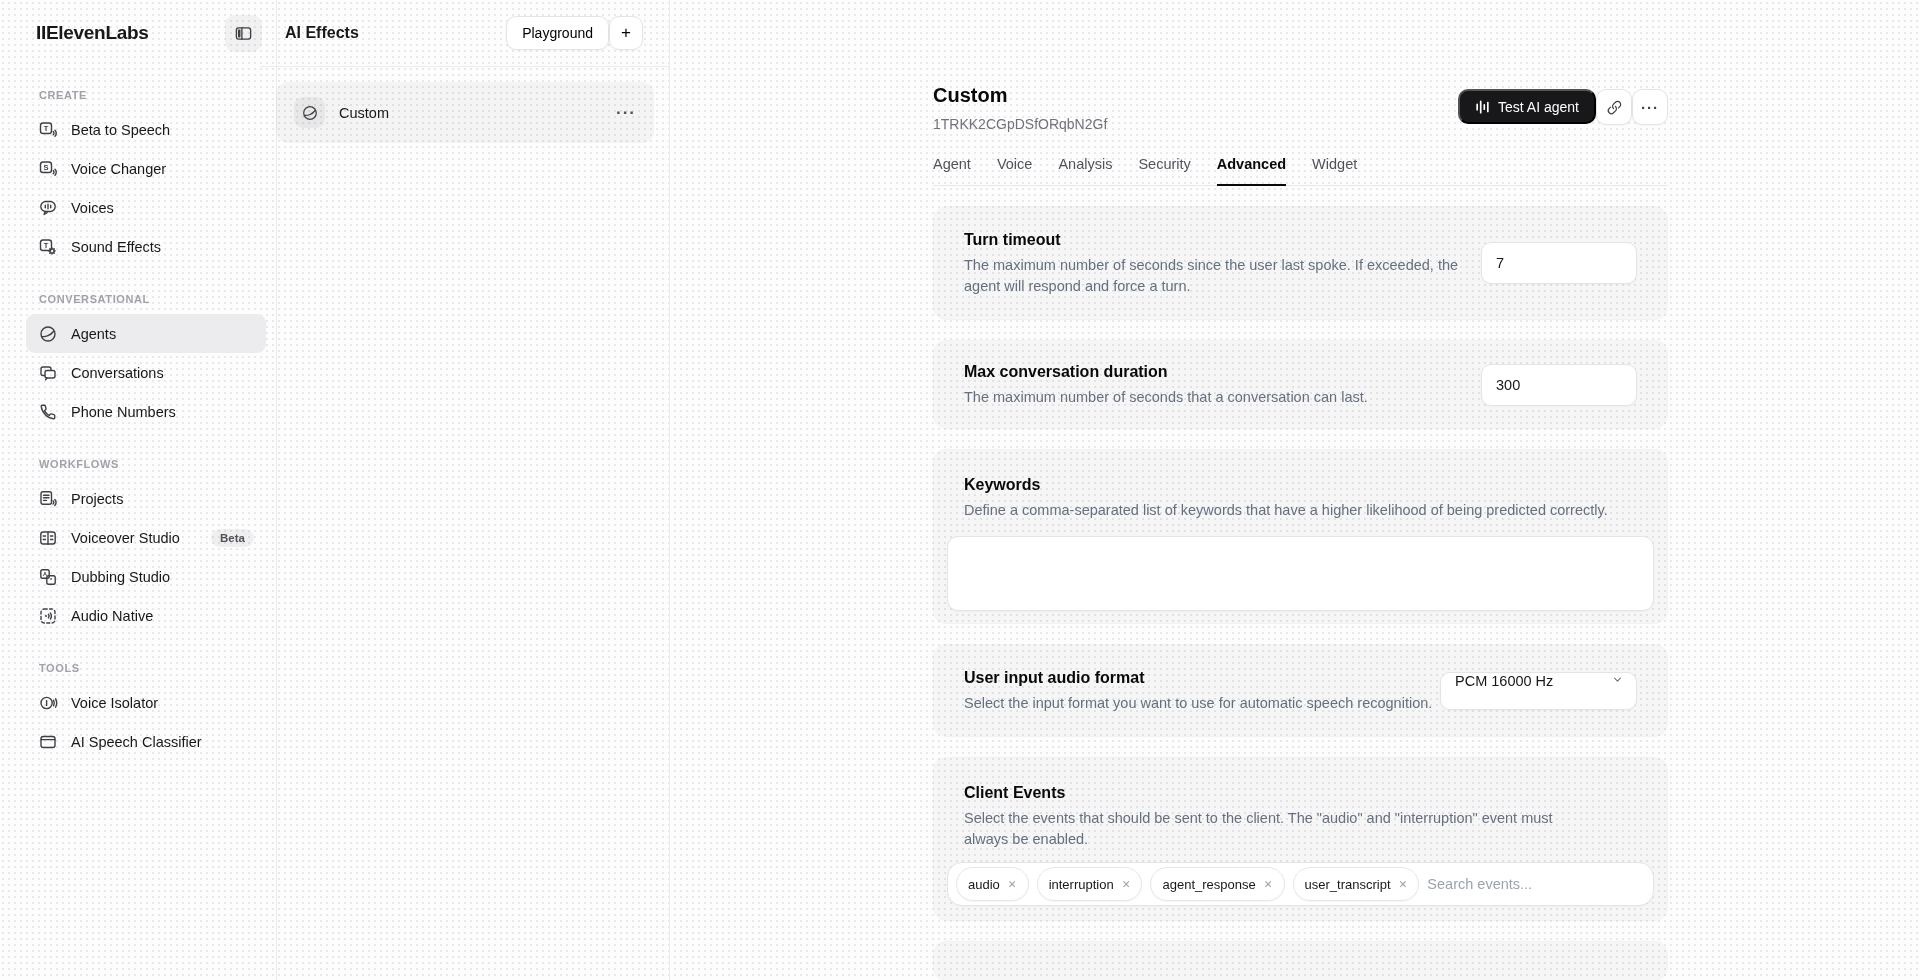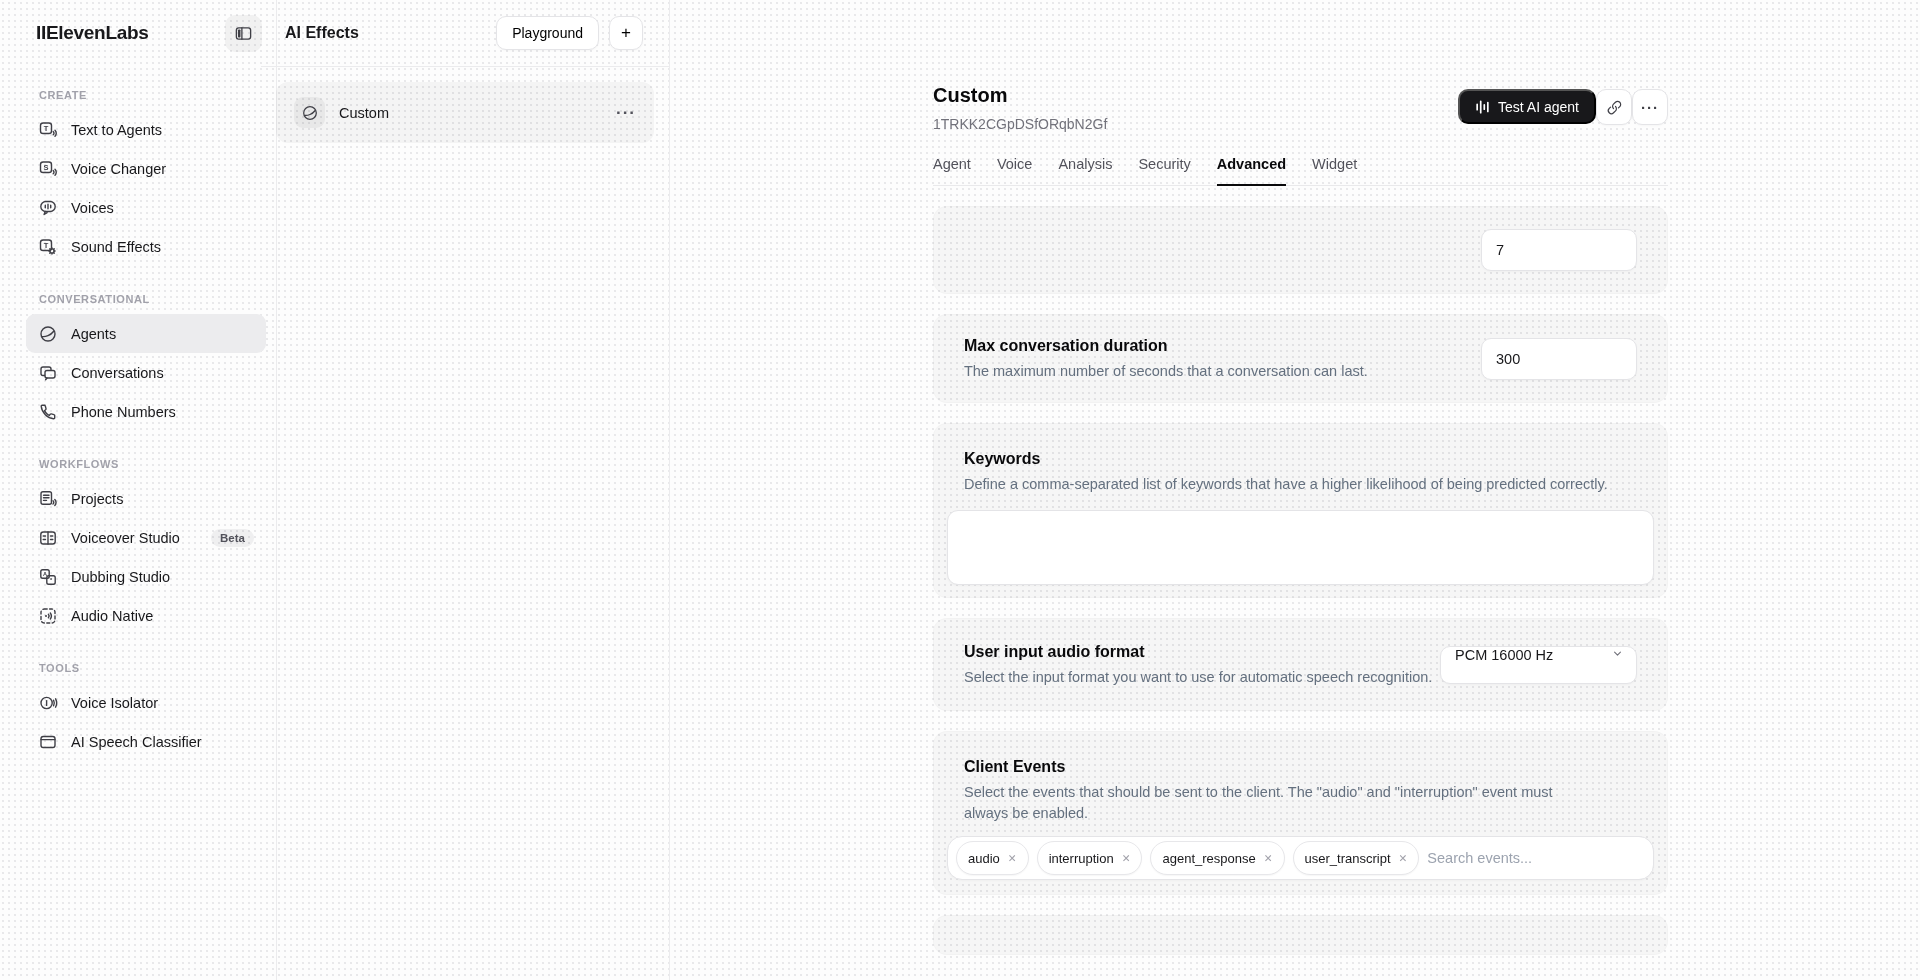--- a/index.html
+++ b/index.html
@@ -25,21 +25,21 @@
   .nav-item { height:39px; border-radius:9px; display:flex; align-items:center; padding:0 12px; gap:13px;
     font-size:14.5px; color:#18181b; cursor:pointer; }
   .nav-item.active { background:#ececee; }
   .badge { margin-left:auto; font-size:11.5px; color:#52525b; background:rgba(24,24,27,0.06);
     border-radius:999px; padding:3px 9px;font-weight:bold; }
 
   
   .col2 { position:absolute; left:261px; top:0; width:409px; height:980px; border-right:1px solid #ebebed; }
   .col2-header { height:67px; border-bottom:1px solid #ebebed; display:flex; align-items:center; padding:0 26px 0 24px; }
   .col2-title { font-size:16px; font-weight:700; }
-  .col2-actions { margin-left:auto; display:flex; gap:10px; }
+  .col2-actions { margin-left:auto; display:flex; }
   .btn-pill { height:34px; border:1px solid #e4e4e7; background:#fff; border-radius:10px; padding:0 15px;
     font-size:14px; font-weight:500; display:flex; align-items:center; cursor:pointer; box-shadow:0 1px 2px rgba(0,0,0,0.03); }
   .btn-sq { width:34px; height:34px; border:1px solid #e4e4e7; background:#fff; border-radius:10px;
     font-size:17px; font-weight:400; display:flex; align-items:center; justify-content:center; cursor:pointer; box-shadow:0 1px 2px rgba(0,0,0,0.03); }
   .agent-list { padding:15px; }
   .agent-row { height:61px; border-radius:12px; background:rgba(24,24,27,0.04); display:flex; align-items:center;
     padding:0 18px; cursor:pointer; }
   .agent-avatar { width:31px; height:31px; border-radius:9px; background:rgba(24,24,27,0.05);
     display:flex; align-items:center; justify-content:center; }
   .agent-name { margin-left:14px; font-size:14.5px; font-weight:500; }
@@ -102,21 +102,21 @@
   <nav class="nav">
     <div class="section-label">CREATE</div>
 
     <div class="nav-item">
       <svg width="20" height="20" viewBox="0 0 20 20">
         <rect class="ic" x="2.5" y="3" width="11" height="10.5" rx="2.6"></rect>
         <text x="8" y="11.2" font-size="7.5" font-weight="700" text-anchor="middle" fill="#3f3f46" stroke="none" font-family="inherit">T</text>
         <path class="ic" d="M15.2 11.6a2 2 0 0 1 0 3.2"></path>
         <path class="ic" d="M17 10.2a4.2 4.2 0 0 1 0 6"></path>
       </svg>
-      <span>Text to Agents</span>
+      <span>Beta to Speech</span>
     </div>
 
     <div class="nav-item">
       <svg width="20" height="20" viewBox="0 0 20 20">
         <rect class="ic" x="2.5" y="3" width="11" height="10.5" rx="2.6"></rect>
         <text x="8" y="11.2" font-size="7.5" font-weight="700" text-anchor="middle" fill="#3f3f46" stroke="none" font-family="inherit">S</text>
         <path class="ic" d="M15.2 11.6a2 2 0 0 1 0 3.2"></path>
         <path class="ic" d="M17 10.2a4.2 4.2 0 0 1 0 6"></path>
       </svg>
       <span>Voice Changer</span>
@@ -285,20 +285,24 @@
       <div class="tab">Voice</div>
       <div class="tab">Analysis</div>
       <div class="tab">Security</div>
       <div class="tab active">Advanced</div>
       <div class="tab">Widget</div>
     </div>
 
     <div class="cards">
 
       <div class="card card-flex">
+        <div style="max-width:505px;">
+          <div class="card-title">Turn timeout</div>
+          <div class="card-desc">The maximum number of seconds since the user last spoke. If exceeded, the agent will respond and force a turn.</div>
+        </div>
         <input class="num-input ctl" value="7" style="">
       </div>
 
       <div class="card card-flex" style="padding-top:20px;padding-bottom:20px;">
         <div style="max-width:505px;">
           <div class="card-title">Max conversation duration</div>
           <div class="card-desc">The maximum number of seconds that a conversation can last.</div>
         </div>
         <input class="num-input ctl" value="300" style="">
       </div>

